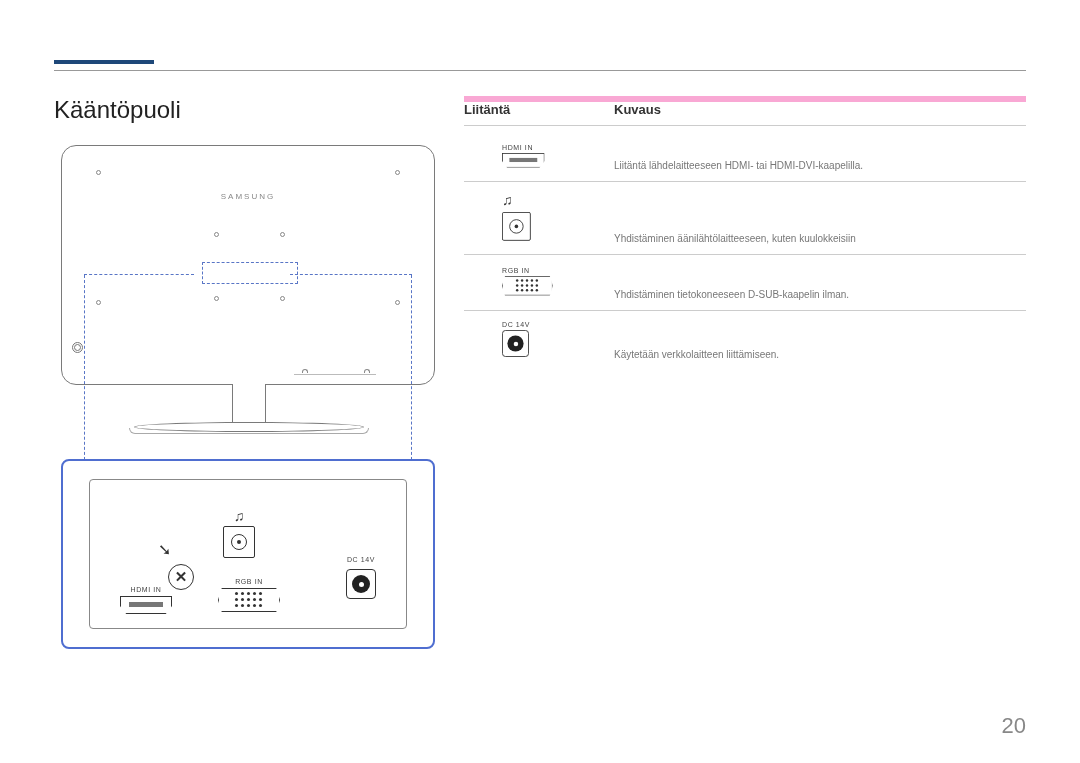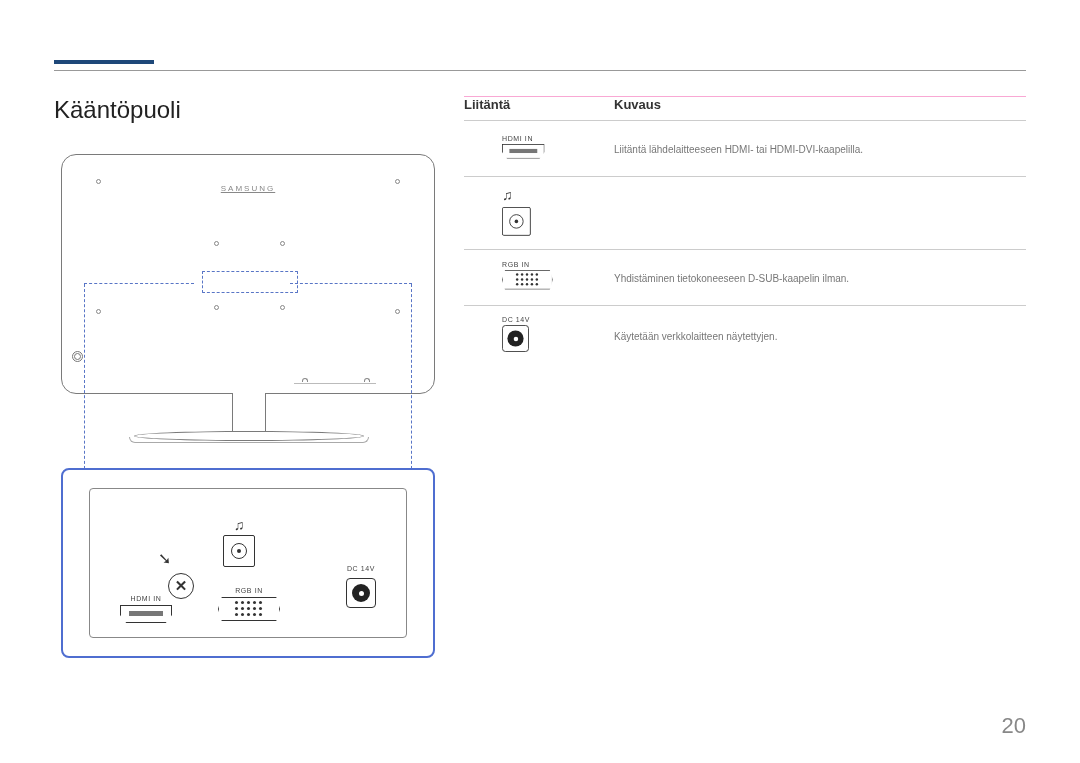--- a/index.html
+++ b/index.html
@@ -46,21 +46,21 @@
       width: 390px;
       flex: 0 0 390px;
     }
     .right-col {
       flex: 1;
     }
     h1.heading {
       font-size: 24px;
       font-weight: 400;
       color: #222;
-      margin-bottom: 20px;
+      margin-bottom: 11px;
     }
     .disclaimer {
       font-size: 10px;
       line-height: 1.5;
       color: #999;
       padding-left: 18px;
       text-indent: -10px;
       margin-bottom: 8px;
     }
     .disclaimer::before {
@@ -78,27 +78,26 @@
       left: 7px;
       top: 10px;
       width: 374px;
       height: 240px;
       border: 1px solid #7a7a7a;
       border-radius: 15px;
       background: #fff;
     }
     .monitor .brand {
       position: absolute;
-      top: 29px;
+      top: 46px;
       left: 50%;
       transform: translateX(-50%);
       font-size: 8px;
       letter-spacing: 2px;
       color: #888;
-      text-decoration: underline;
     }
     .monitor .screw {
       position: absolute;
       width: 5px;
       height: 5px;
       border: 0.5px solid #888;
       border-radius: 50%;
     }
     .monitor .screw.tl { left: 34px; top: 24px; }
     .monitor .screw.tr { right: 34px; top: 24px; }
@@ -271,35 +270,35 @@
     .zoom-panel .g-hdmi { left: 30px; top: 106px; }
     .zoom-panel .g-hp   { left: 133px; top: 28px; }
     .zoom-panel .g-vga  { left: 128px; top: 98px; }
     .zoom-panel .g-dc   { left: 256px; top: 76px; }
     .zoom-panel .g-dc .dc-wrap { margin-top:3px; }
     .zoom-panel .g-dc .lbl { margin-bottom: 6px; }
 
     
     .port-table {
       width: 100%;
-      border-top: 1px solid #f9a8d4;
+      border-top: 6px solid #f9a8d4;
     }
     .port-table .hdr {
       display: flex;
       padding: 0 0 6px 0;
       font-size: 13px;
       font-weight: 700;
       color: #333;
       margin-bottom: 2px;
     }
     .port-table .hdr .c1 { width: 150px; }
     .port-table .rows { }
     .port-table .row {
       display: flex;
-      align-items: center;
+      align-items: flex-end;
       border-top: 1px solid #ccc;
       padding: 10px 0;
       min-height: 56px;
     }
     .port-table .row .c1 {
       width: 150px;
       display:flex; flex-direction:column; align-items:flex-start; gap:2px;
       padding-left: 38px;
     }
     .port-table .row .c1 .lbl { font-size:7px; letter-spacing: .6px; color:#444; }
@@ -425,20 +424,21 @@
               </div>
               <div class="desc">Liitäntä lähdelaitteeseen HDMI- tai HDMI-DVI-kaapelilla.</div>
             </div>
             <div class="row">
               <div class="c1">
                 <div class="hp-icon">♫</div>
                 <div class="jack-wrap">
                   <div class="jack"></div>
                 </div>
               </div>
+              <div class="desc">Yhdistäminen äänilähtölaitteeseen, kuten kuulokkeisiin</div>
             </div>
             <div class="row">
               <div class="c1">
                 <span class="lbl">RGB IN</span>
                 <div class="vga">
                   <span></span>
                   <span></span>
                   <span></span>
                   <span></span>
                   <span></span>
@@ -456,21 +456,21 @@
               </div>
               <div class="desc">Yhdistäminen tietokoneeseen D-SUB-kaapelin ilman.</div>
             </div>
             <div class="row">
               <div class="c1">
                 <span class="lbl">DC 14V</span>
                 <div class="dc-wrap">
                   <div class="dc"></div>
                 </div>
               </div>
-              <div class="desc">Käytetään verkkolaitteen näytettyjen.</div>
+              <div class="desc">Käytetään verkkolaitteen liittämiseen.</div>
             </div>
           </div>
       </div>
     </div>
   </div>
 
   <div class="pg-num">20</div>
 </div>
 
 </body></html>

